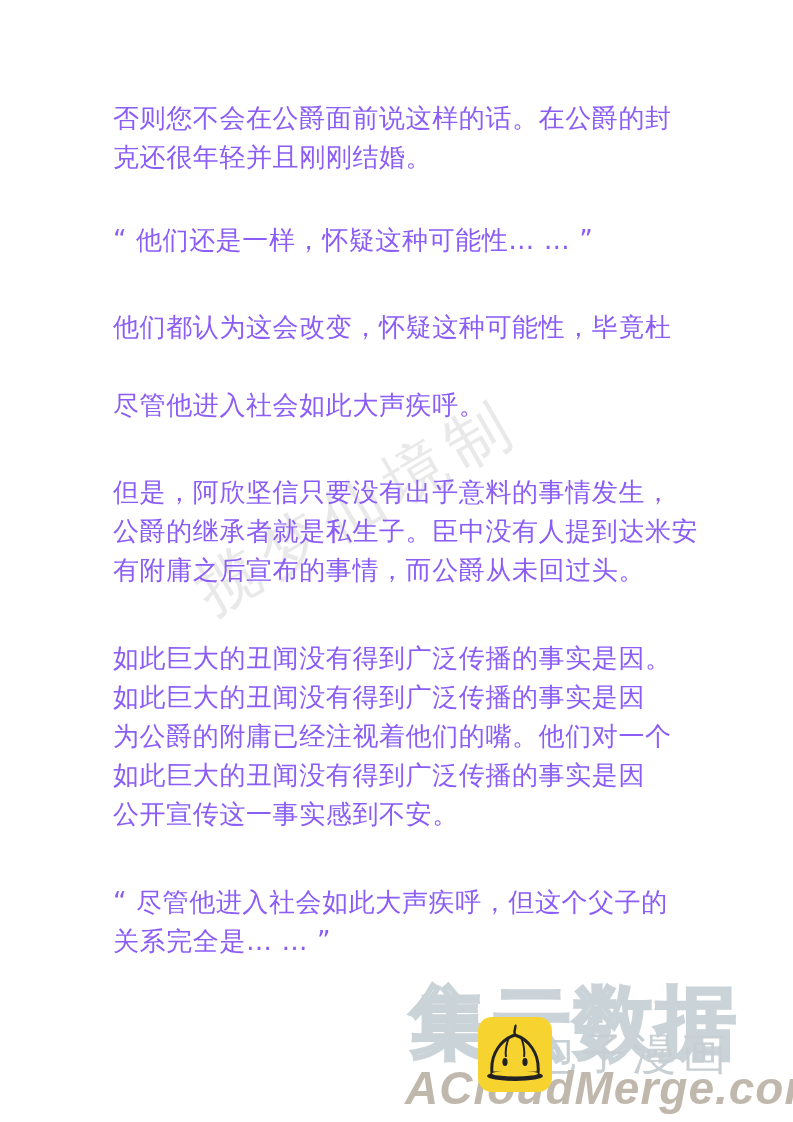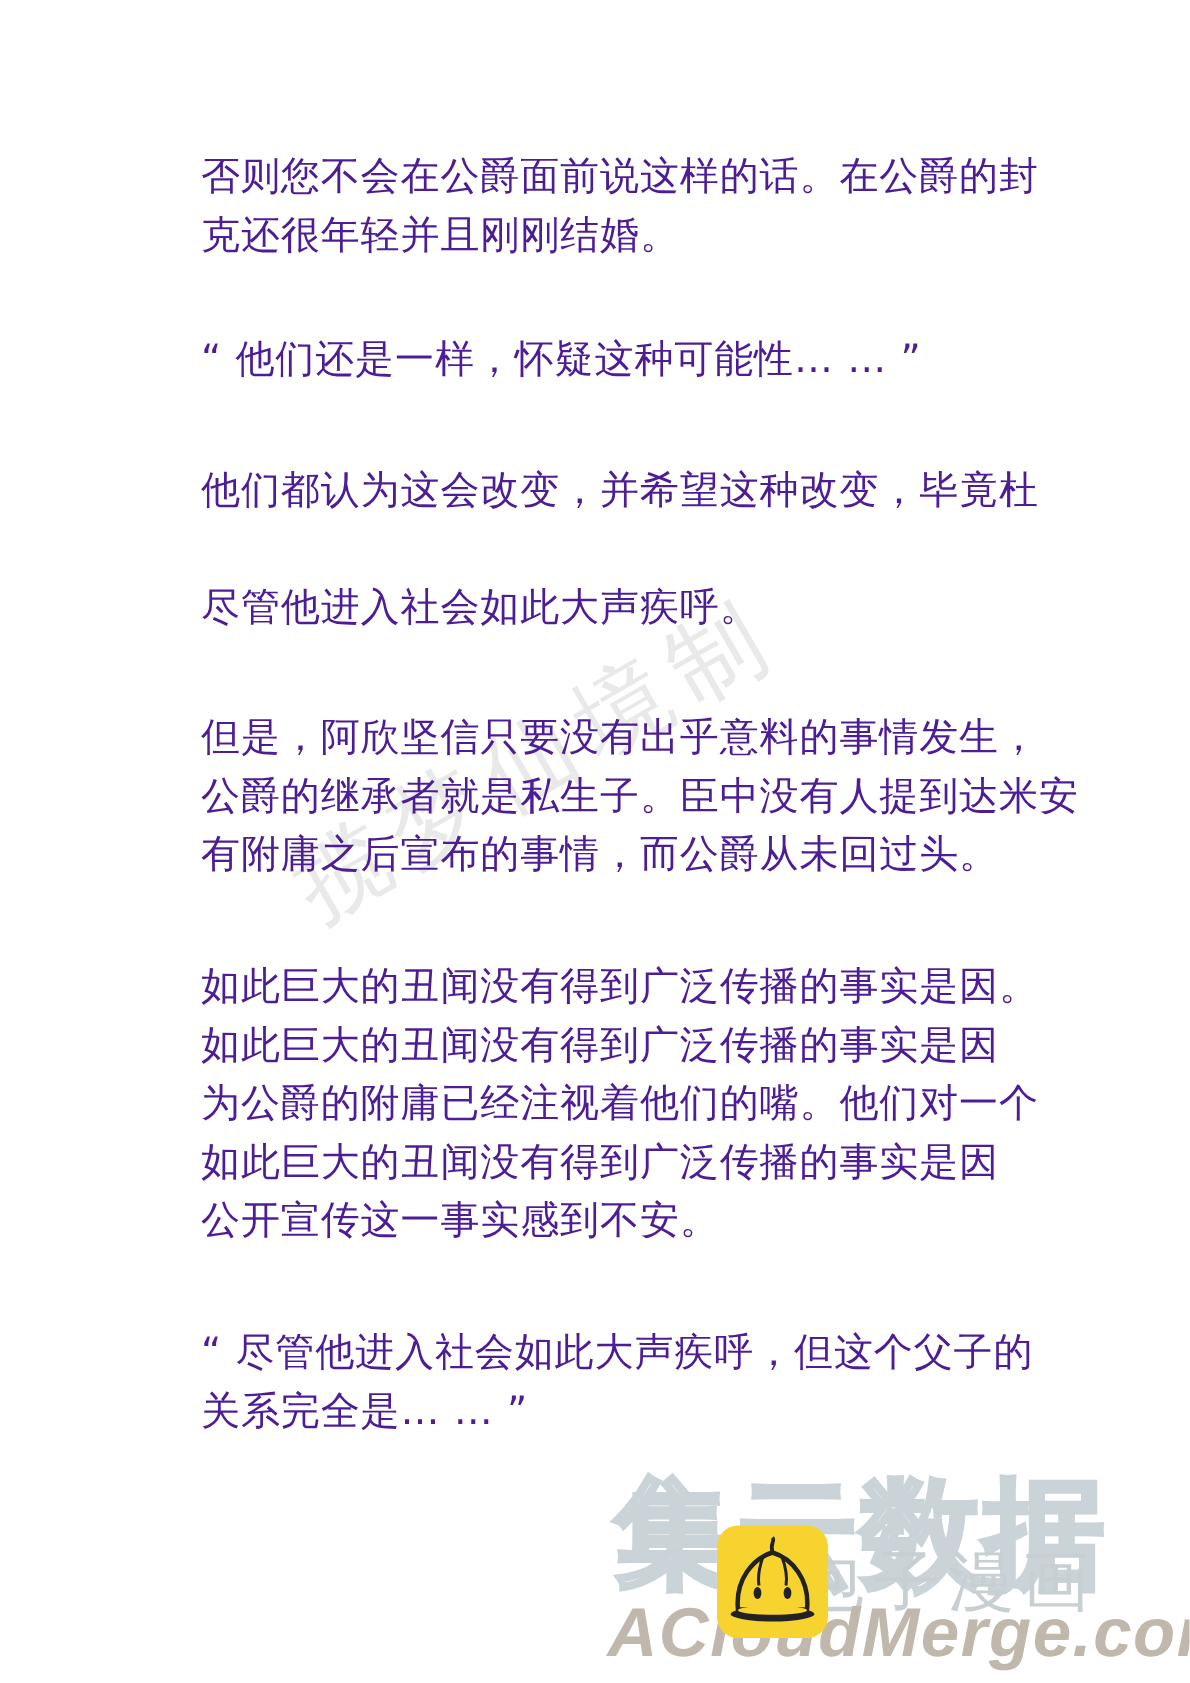--- a/index.html
+++ b/index.html
@@ -2,22 +2,22 @@
 <html><head>
 <meta charset="utf-8">
 <style>
   html, body { margin: 0; padding: 0; }
   body {
     width: 793px; height: 1122px; background: #ffffff; position: relative; overflow: hidden;
     font-family: "DejaVu Sans", "Liberation Sans", sans-serif;
   }
   .page { position: absolute; left: 0; top: 0; width: 793px; height: 1122px; }
   .line {
-    position: absolute; left: 134px; font-size: 26px; line-height: 39px; height: 39px;
-    color: #4c1d95; white-space: nowrap; letter-spacing: 0.6px;
+    position: absolute; left: 113px; font-size: 26px; line-height: 39px; height: 39px;
+    color: #8b5cf6; white-space: nowrap; letter-spacing: 0.6px;
   }
   .wm-diag {
     position: absolute; left: 180px; top: 560px; font-size: 62px; color: #e9e9e9;
     transform: rotate(-30deg); transform-origin: left top; white-space: nowrap;
     font-family: "DejaVu Serif", serif; letter-spacing: 10px; pointer-events: none;
   }
   .wm-big {
     position: absolute; left: 410px; top: 978px; font-size: 80px; font-weight: bold;
     color: #ffffff; -webkit-text-stroke: 3px #c9d3d8; letter-spacing: 2px; white-space: nowrap;
     line-height: 90px; pointer-events: none;
@@ -41,21 +41,21 @@
 
 <div class="page">
 
   <div class="wm-diag">揽梦仙境制</div>
 
   <div class="line" style="top:99px">否则您不会在公爵面前说这样的话。在公爵的封</div>
   <div class="line" style="top:138px">克还很年轻并且刚刚结婚。</div>
 
   <div class="line" style="top:221px">“ 他们还是一样，怀疑这种可能性… … ”</div>
 
-  <div class="line" style="top:308px">他们都认为这会改变，并希望这种改变，毕竟杜</div>
+  <div class="line" style="top:308px">他们都认为这会改变，怀疑这种可能性，毕竟杜</div>
   <div class="line" style="top:386px">尽管他进入社会如此大声疾呼。</div>
 
   <div class="line" style="top:473px">但是，阿欣坚信只要没有出乎意料的事情发生，</div>
   <div class="line" style="top:512px">公爵的继承者就是私生子。臣中没有人提到达米安</div>
   <div class="line" style="top:551px">有附庸之后宣布的事情，而公爵从未回过头。</div>
 
   <div class="line" style="top:639px">如此巨大的丑闻没有得到广泛传播的事实是因。</div>
   <div class="line" style="top:678px">如此巨大的丑闻没有得到广泛传播的事实是因</div>
   <div class="line" style="top:717px">为公爵的附庸已经注视着他们的嘴。他们对一个</div>
   <div class="line" style="top:756px">如此巨大的丑闻没有得到广泛传播的事实是因</div>

